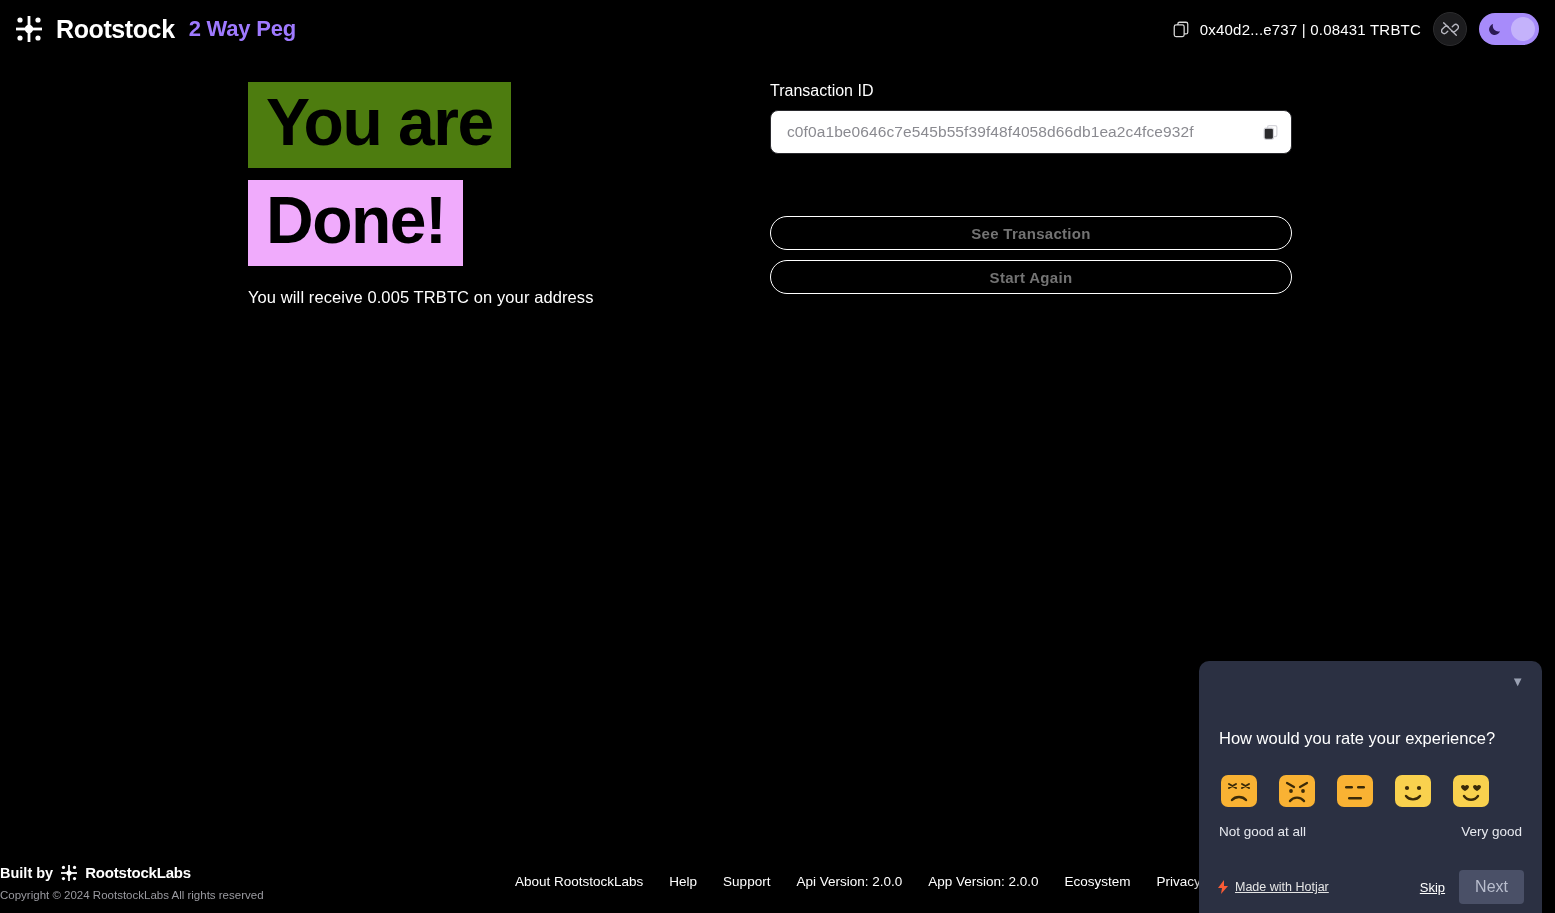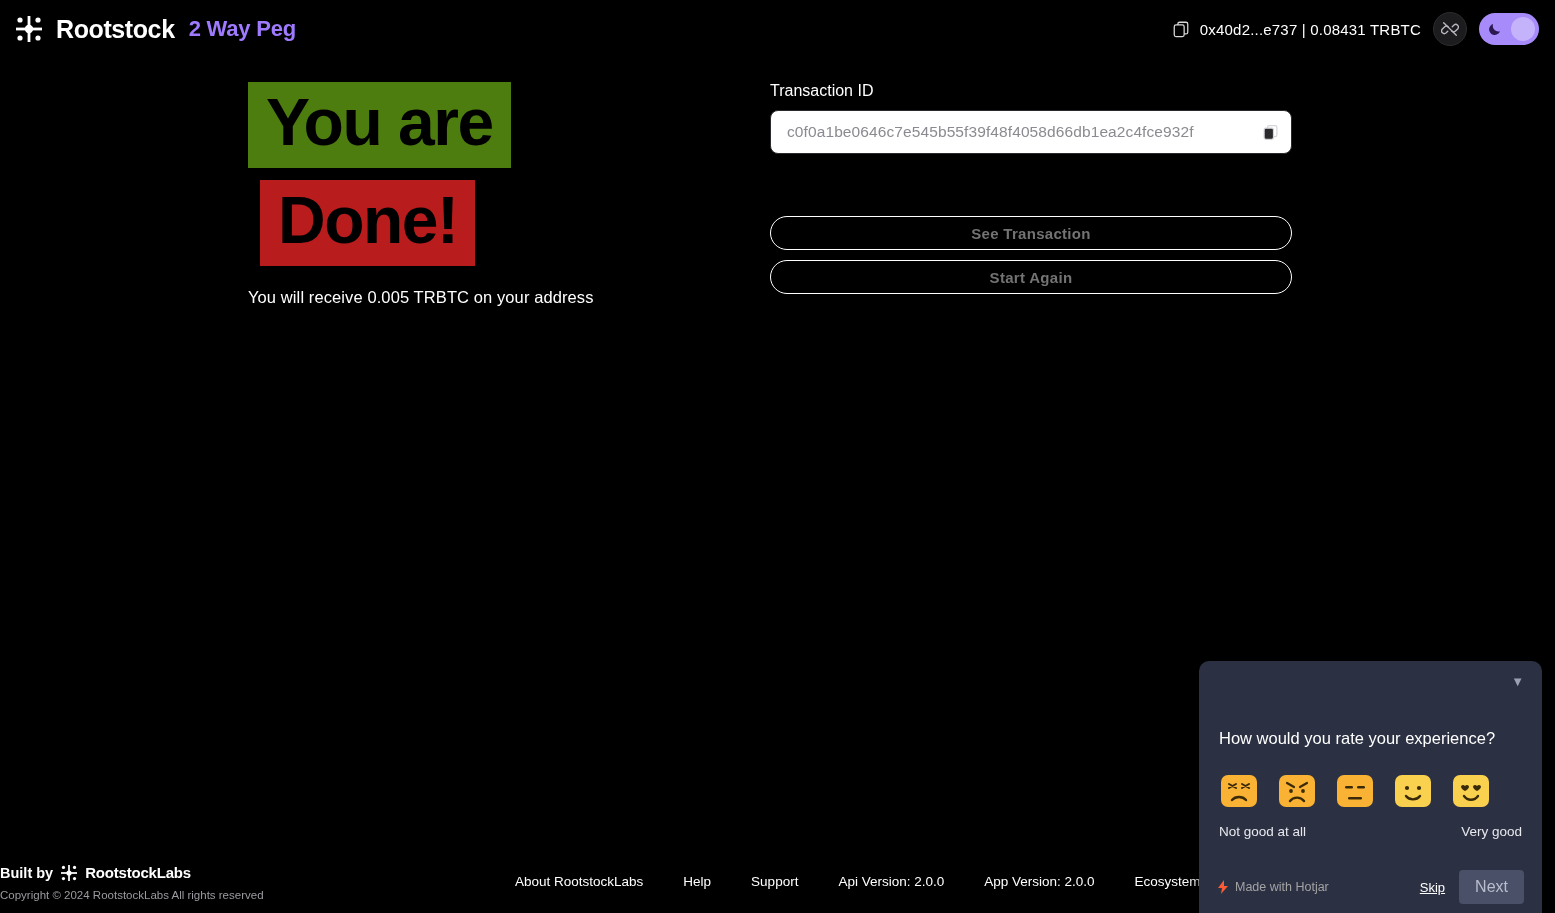--- a/index.html
+++ b/index.html
@@ -51,21 +51,21 @@
   
   .content { position: absolute; top: 58px; left: 0; width: 1555px; }
 
   .hero { position: absolute; left: 248px; top: 24px; }
   .hl {
     display: inline-block;
     font-size: 66px; font-weight: 700; line-height: 1.06;
     letter-spacing: -1.5px; color: #000000; padding: 6px 18px 10px 18px;
   }
   .hl-1 { background: #4d7c0f; }
-  .hl-2 { background: #b91c1c; margin-top: 12px; margin-left: 12px; }
+  .hl-2 { background: #f0abfc; margin-top: 12px; }
   .hero-sub {
     margin-top: 22px; font-size: 16.5px; color: #ffffff; letter-spacing: .1px;
   }
 
   .panel { position: absolute; left: 770px; top: 24px; width: 522px; }
   .field-label { font-size: 16px; color: #ffffff; margin-bottom: 10px; }
   .txid-box {
     position: relative; height: 44px; border-radius: 8px;
     background: #ffffff; border: 1px solid #2a2a2e;
     display: flex; align-items: center; padding: 0 40px 0 16px;
@@ -98,21 +98,21 @@
     display: flex; align-items: center; gap: 8px;
   }
   .built-label { font-size: 14.5px; font-weight: 700; color: #ffffff; }
   .built-logo { font-size: 15px; font-weight: 700; color: #ffffff; letter-spacing: -0.2px; }
   .copyright {
     position: absolute; left: 0; bottom: 12px;
     font-size: 11.5px; color: #9a9aa0;
   }
   .foot-links {
     position: absolute; left: 515px; bottom: 24px;
-    display: flex; align-items: center; gap: 40px;
+    display: flex; align-items: center; gap: 26px;
   }
   .foot-links a {
     font-size: 13.5px; color: #ffffff; text-decoration: none; cursor: pointer;
     white-space: nowrap;
   }
 
   
   .hotjar {
     position: absolute; left: 1199px; top: 661px; width: 343px; height: 252px;
     background: #2b3042; border-radius: 10px 10px 0 0;
@@ -135,21 +135,21 @@
     display: flex; justify-content: space-between;
     font-size: 13.5px; color: #e7e9ef; align-items: flex-end;
   }
   .hj-bottom {
     position: absolute; left: 0; right: 0; bottom: 0; height: 52px;
     display: flex; align-items: center; justify-content: space-between;
     padding: 0 18px;
   }
   .hj-made { display: flex; align-items: center; gap: 6px; }
   .hj-made-text {
-    font-size: 12.5px; color: #a3a3a3; cursor: pointer;
+    font-size: 12.5px; color: #e5e5e5; text-decoration: underline; cursor: pointer;
   }
   .hj-actions { display: flex; align-items: center; gap: 14px; }
   .hj-skip {
     font-size: 13px; color: #ffffff; text-decoration: underline; cursor: pointer;
   }
   .hj-next {
     background: #4a5067; color: #b9bece; border: none;
     font-size: 16px; padding: 8px 16px; border-radius: 4px; cursor: pointer;
     font-family: "Liberation Sans", sans-serif;
   }

